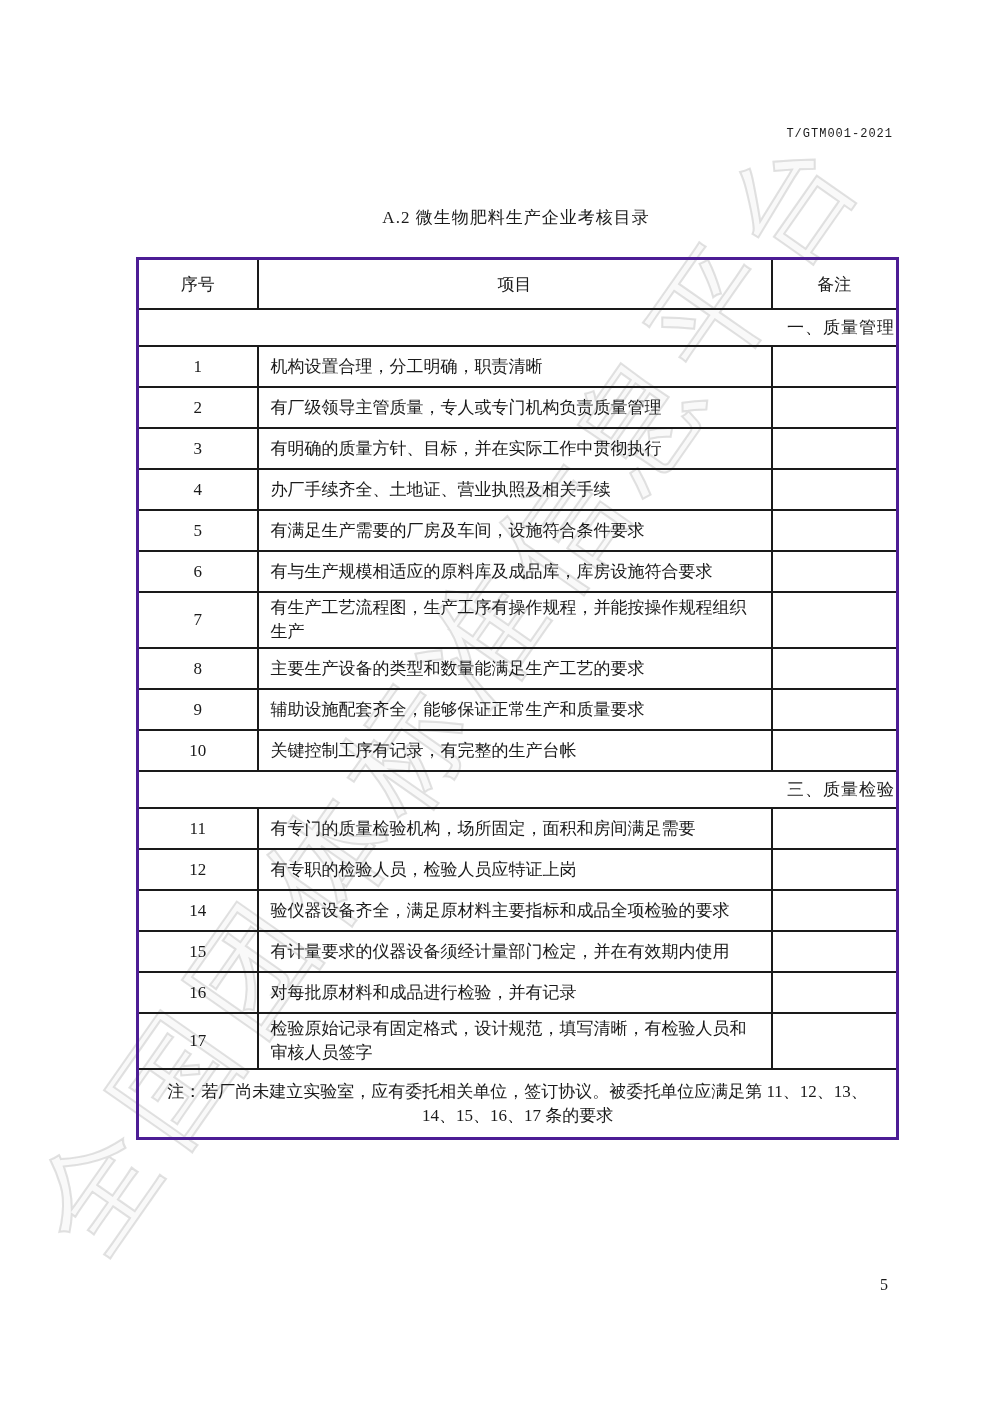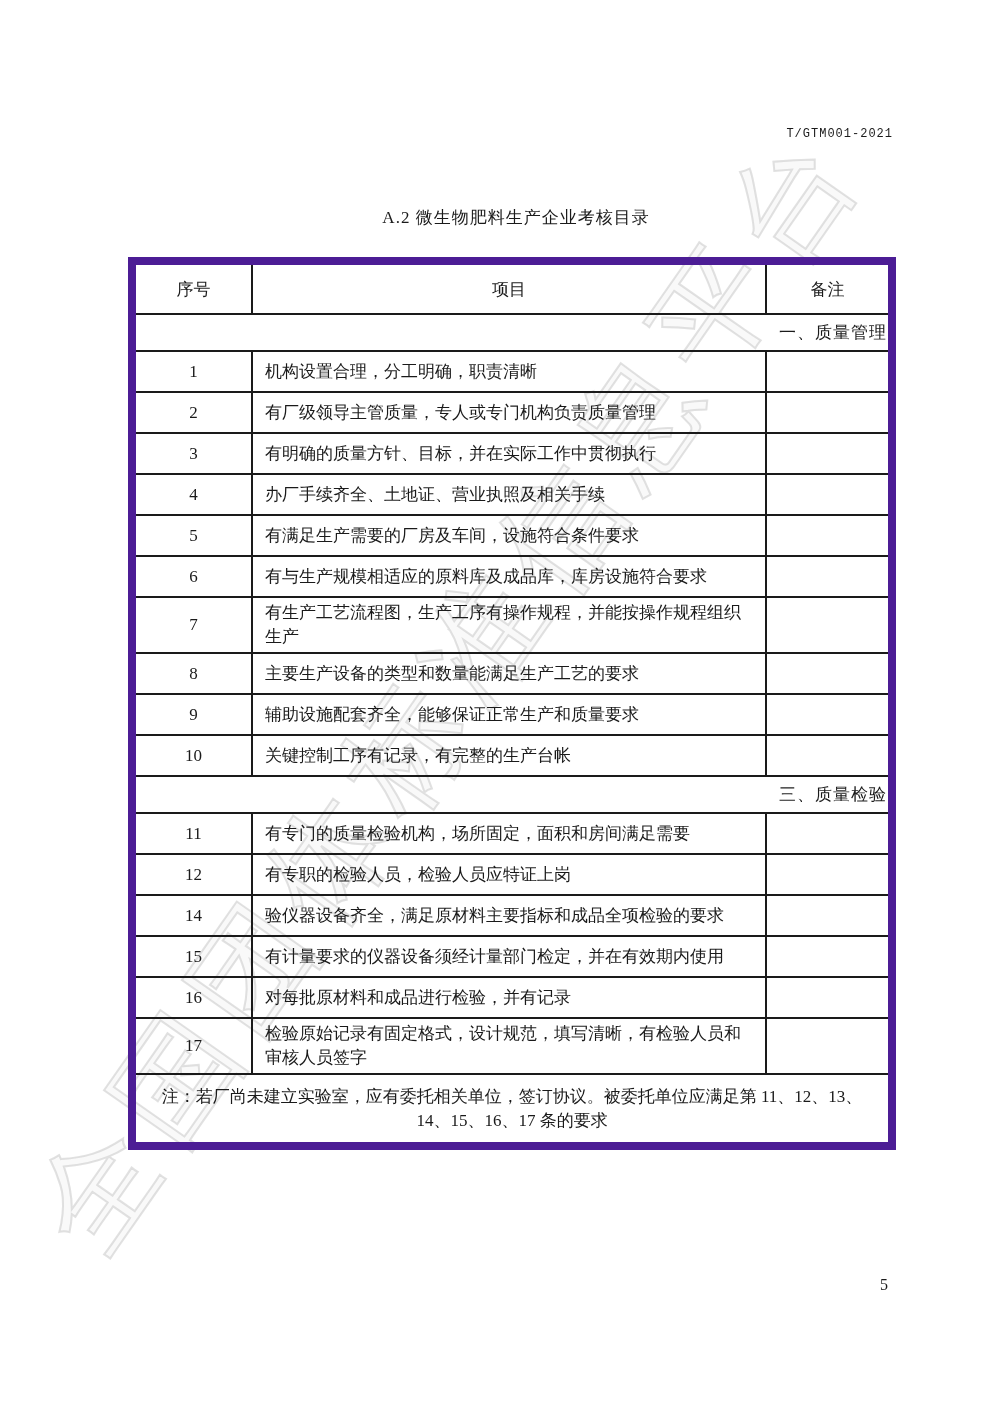--- a/index.html
+++ b/index.html
@@ -41,26 +41,26 @@
     top: 206px;
     left: 16px;
     width: 1000px;
     text-align: center;
     font-size: 17px;
     font-weight: normal;
     letter-spacing: 1px;
   }
   table.audit-table {
     position: absolute;
-    left: 128px;
+    left: 136px;
     top: 257px;
     width: 760px;
     border-collapse: collapse;
     table-layout: fixed;
-    border: 8px solid #4c1d95;
+    border: 3px solid #4c1d95;
   }
   .audit-table th, .audit-table td {
     border: 2px solid #1a1a1a;
     font-weight: normal;
     font-size: 17px;
     vertical-align: middle;
     background: transparent;
   }
   .audit-table thead th { height: 46px; text-align: center; }
   .row-section td {

